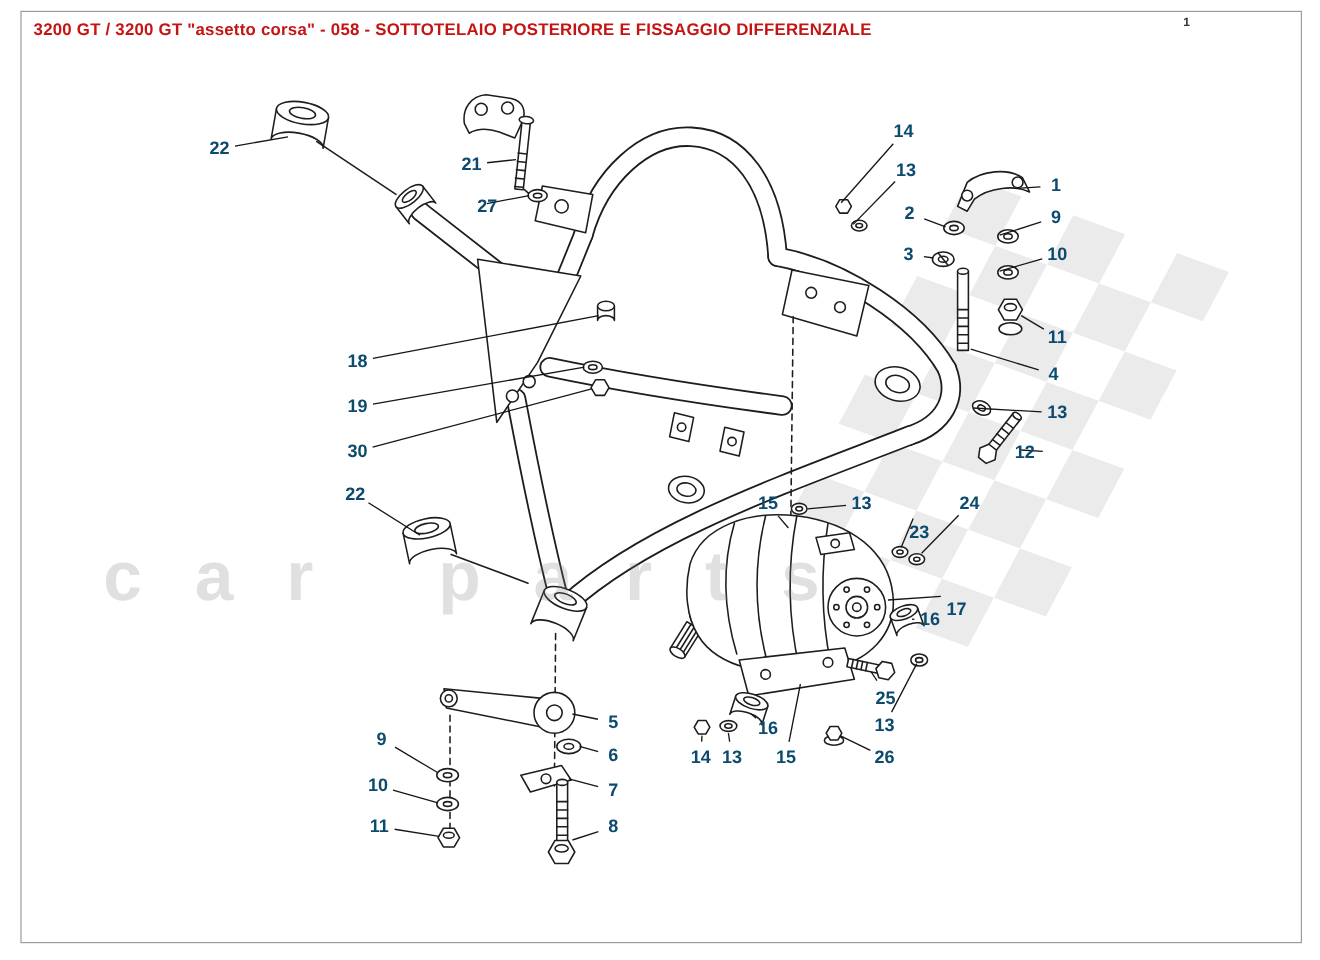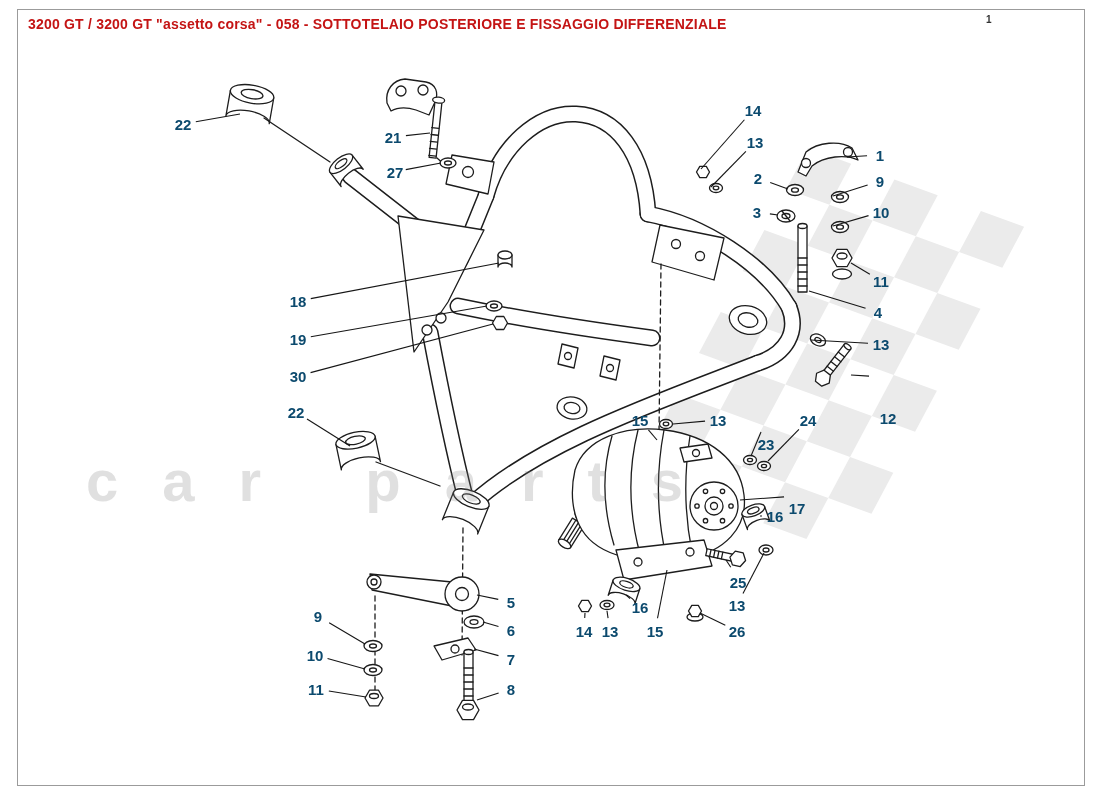--- a/index.html
+++ b/index.html
@@ -400,35 +400,35 @@
         <line x1="327.51853225628435" y1="658.5051890317596" x2="365" y2="669"></line>
         <line x1="498.45027589063255" y1="655.6081826731439" x2="474" y2="649"></line>
         <line x1="328.8367282149172" y1="691.0538765143867" x2="366" y2="697"></line>
         <line x1="498.63122125879266" y1="693.0016637103906" x2="477" y2="700"></line>
       </g>
   </svg>
 
   <div id="callout-layer">
       <div class="callout" style="left: 183px; top: 124px;">22</div>
       <div class="callout" style="left: 393px; top: 137px;">21</div>
-      <div class="callout" style="left: 395px; top: 172px;">27</div>
+      <div class="callout" style="left: 406px; top: 172px;">27</div>
       <div class="callout" style="left: 753px; top: 110px;">14</div>
       <div class="callout" style="left: 755px; top: 142px;">13</div>
       <div class="callout" style="left: 880px; top: 155px;">1</div>
       <div class="callout" style="left: 758px; top: 178px;">2</div>
       <div class="callout" style="left: 880px; top: 181px;">9</div>
       <div class="callout" style="left: 757px; top: 212px;">3</div>
       <div class="callout" style="left: 881px; top: 212px;">10</div>
       <div class="callout" style="left: 881px; top: 281px;">11</div>
       <div class="callout" style="left: 878px; top: 312px;">4</div>
       <div class="callout" style="left: 298px; top: 301px;">18</div>
       <div class="callout" style="left: 298px; top: 339px;">19</div>
       <div class="callout" style="left: 881px; top: 344px;">13</div>
       <div class="callout" style="left: 298px; top: 376px;">30</div>
-      <div class="callout" style="left: 888px; top: 377px; margin-top: 41px;">12</div>
+      <div class="callout" style="left: 854px; top: 377px;">12</div>
       <div class="callout" style="left: 296px; top: 412px;">22</div>
       <div class="callout" style="left: 640px; top: 420px;">15</div>
       <div class="callout" style="left: 718px; top: 420px;">13</div>
       <div class="callout" style="left: 766px; top: 444px;">23</div>
       <div class="callout" style="left: 808px; top: 420px;">24</div>
       <div class="callout" style="left: 797px; top: 496px; margin-top: 12px;">17</div>
       <div class="callout" style="left: 775px; top: 516px;">16</div>
       <div class="callout" style="left: 738px; top: 553px; margin-top: 29px;">25</div>
       <div class="callout" style="left: 737px; top: 605px;">13</div>
       <div class="callout" style="left: 640px; top: 607px;">16</div>

